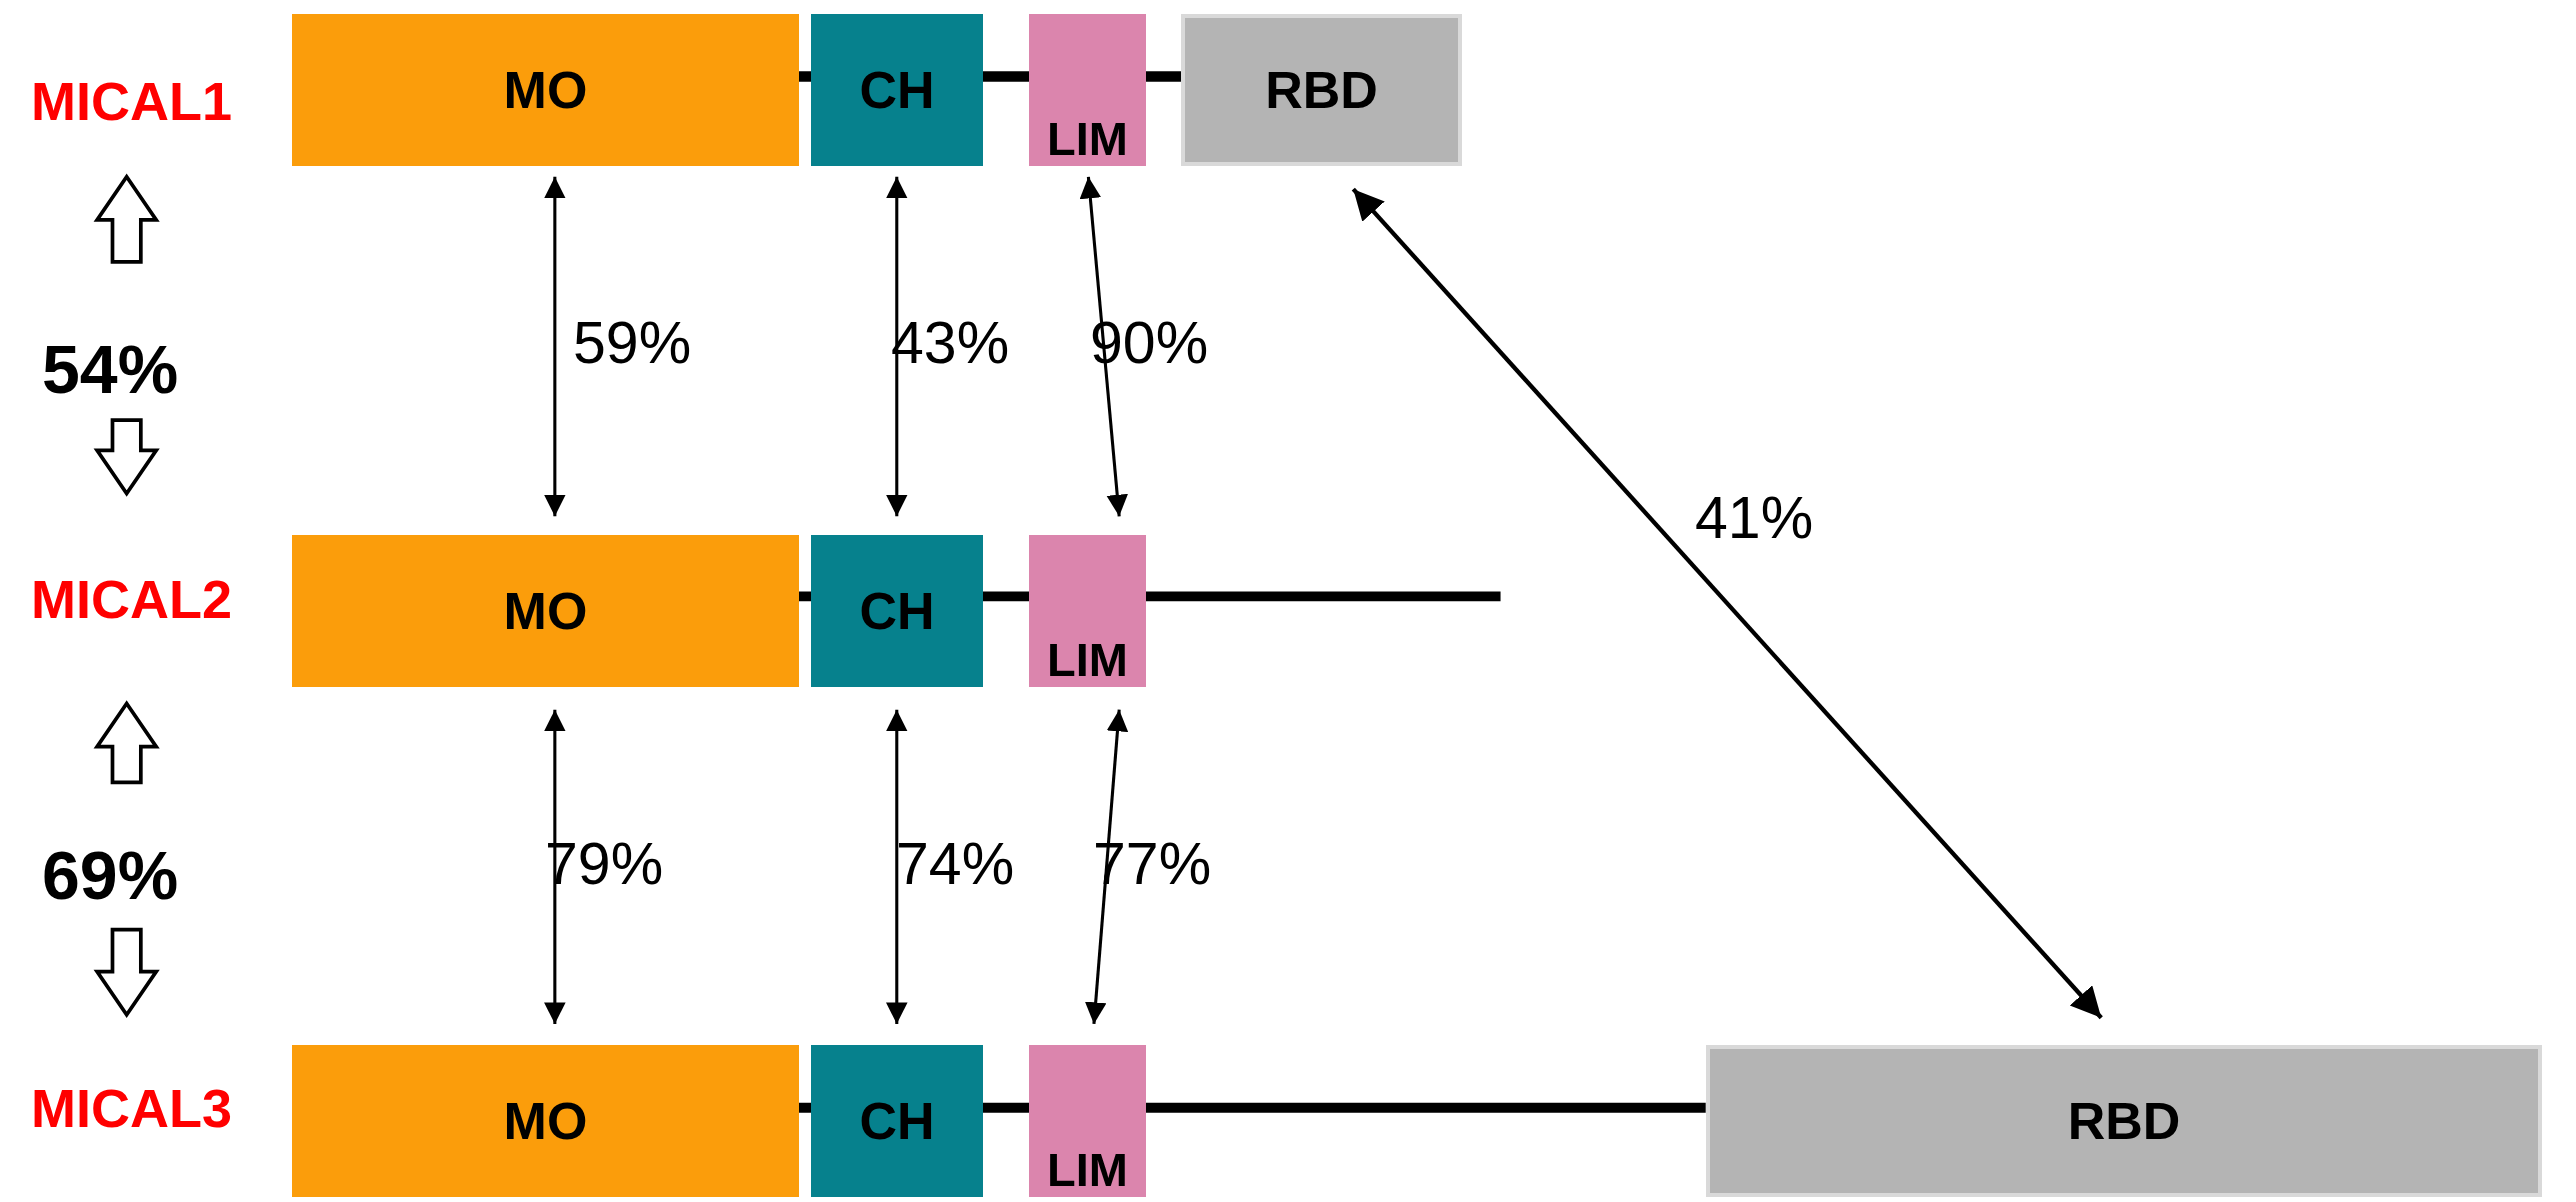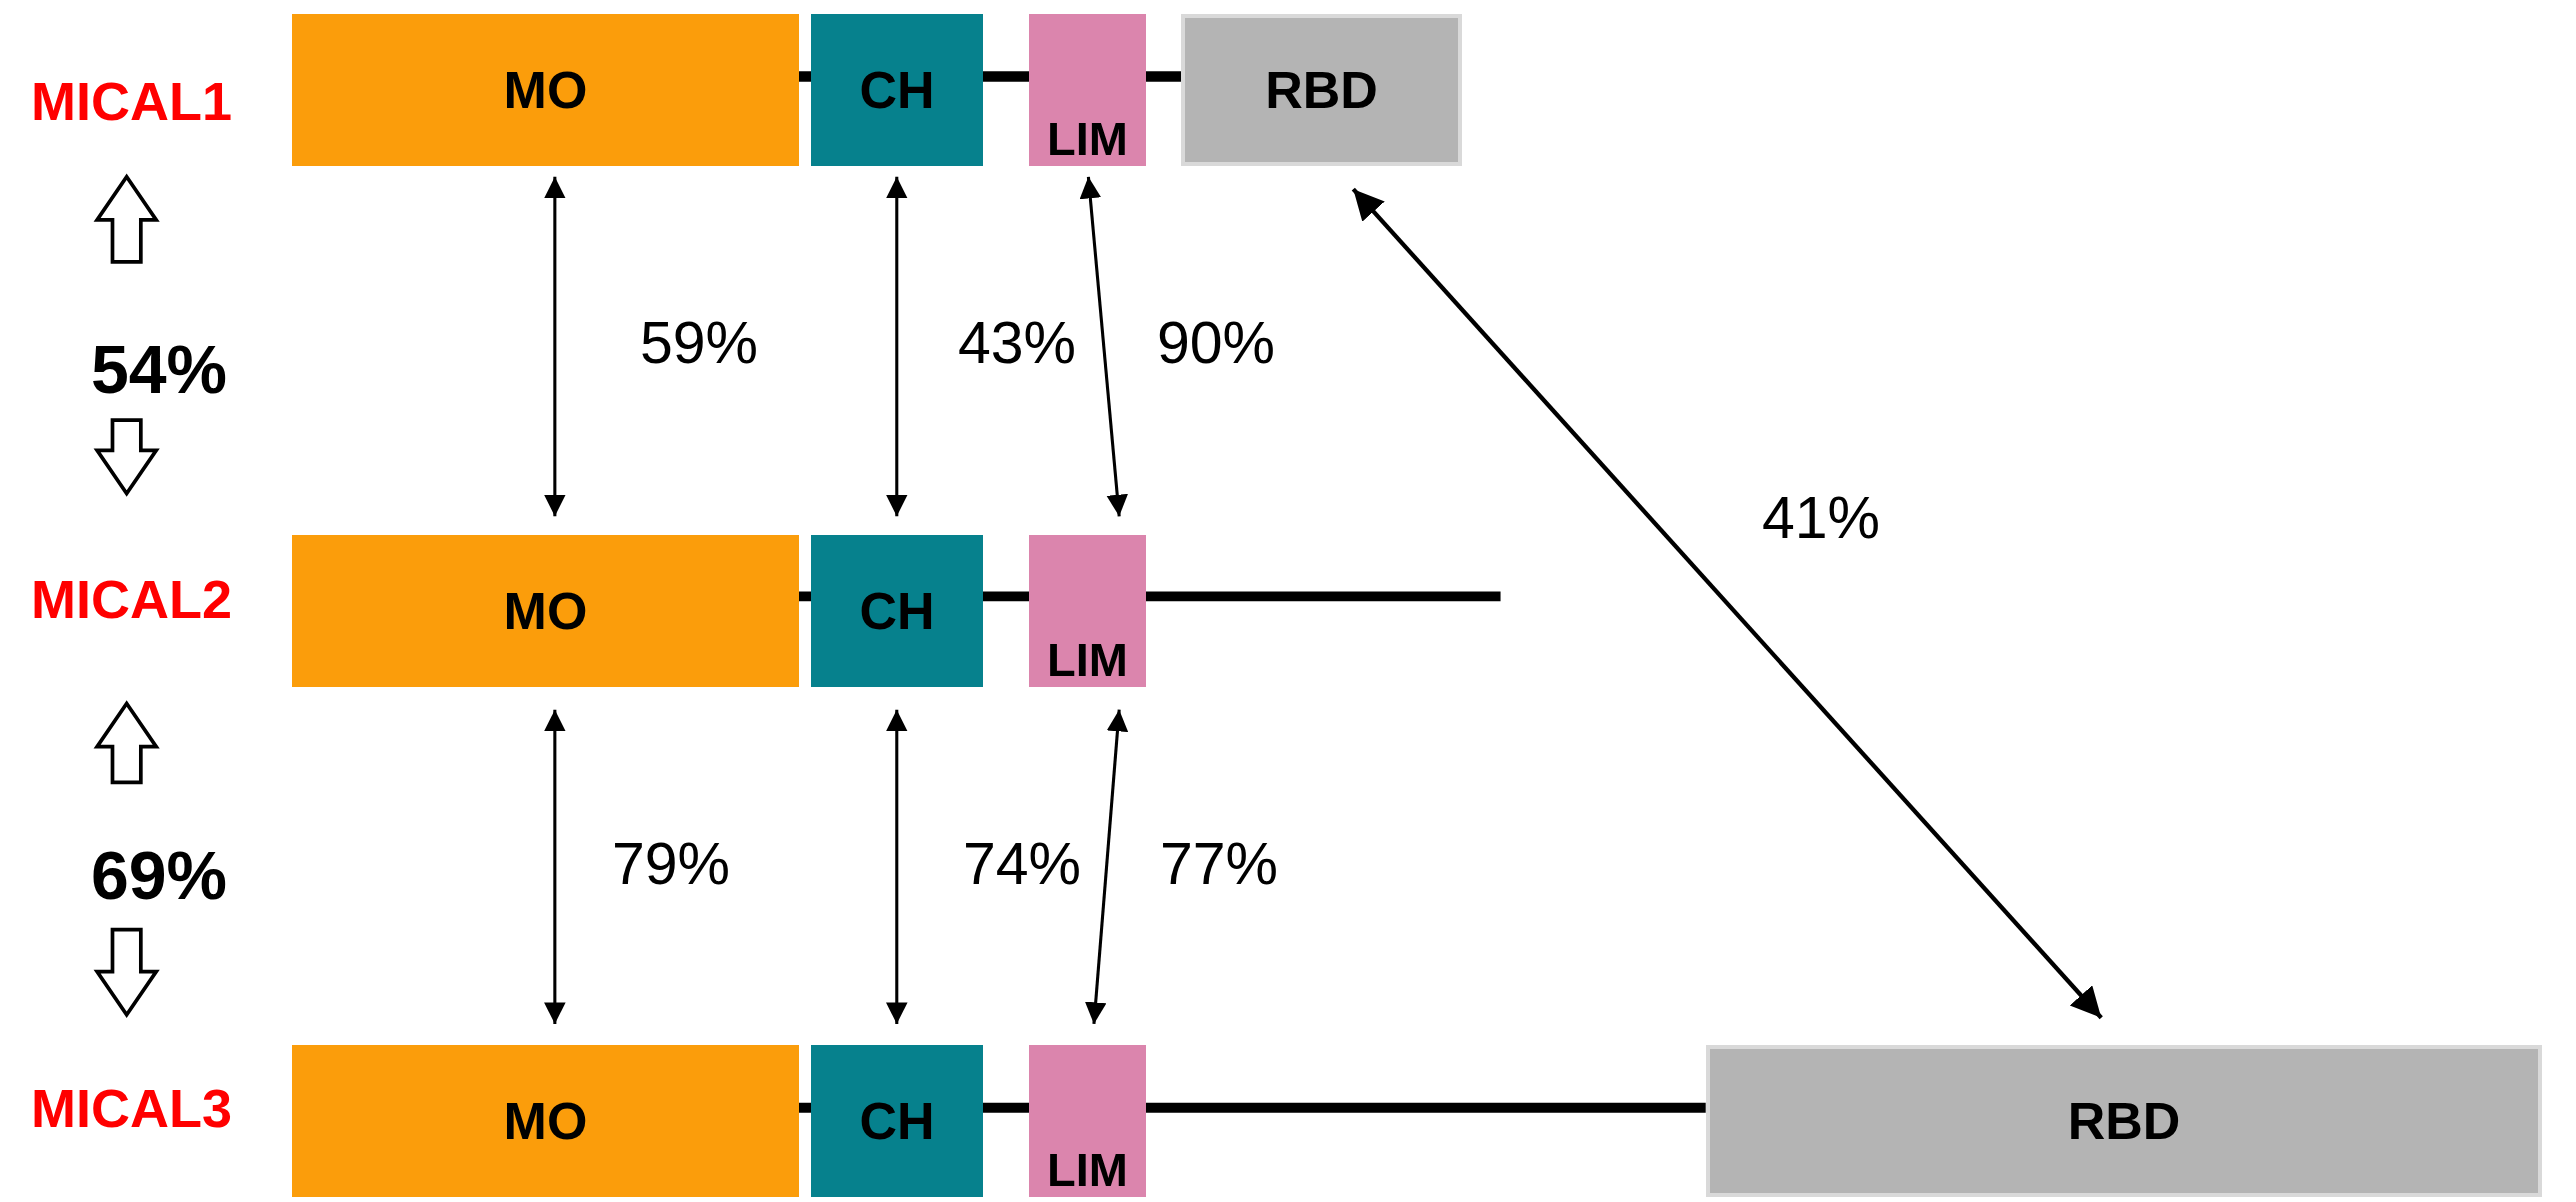--- a/index.html
+++ b/index.html
@@ -36,21 +36,21 @@
     font-weight: bold;
     font-size: 54px;
     line-height: 62px;
     color: #FF0000;
     white-space: nowrap;
   }
   .pct {
     position: absolute;
     z-index: 3;
     width: 185px;
-    text-align: right;
+    text-align: left;
     font-size: 59px;
     line-height: 62px;
     color: #000000;
     white-space: nowrap;
   }
   .pct-overall { font-weight: bold; font-size: 68px; }
 </style>
 </head>
 <body>
 

